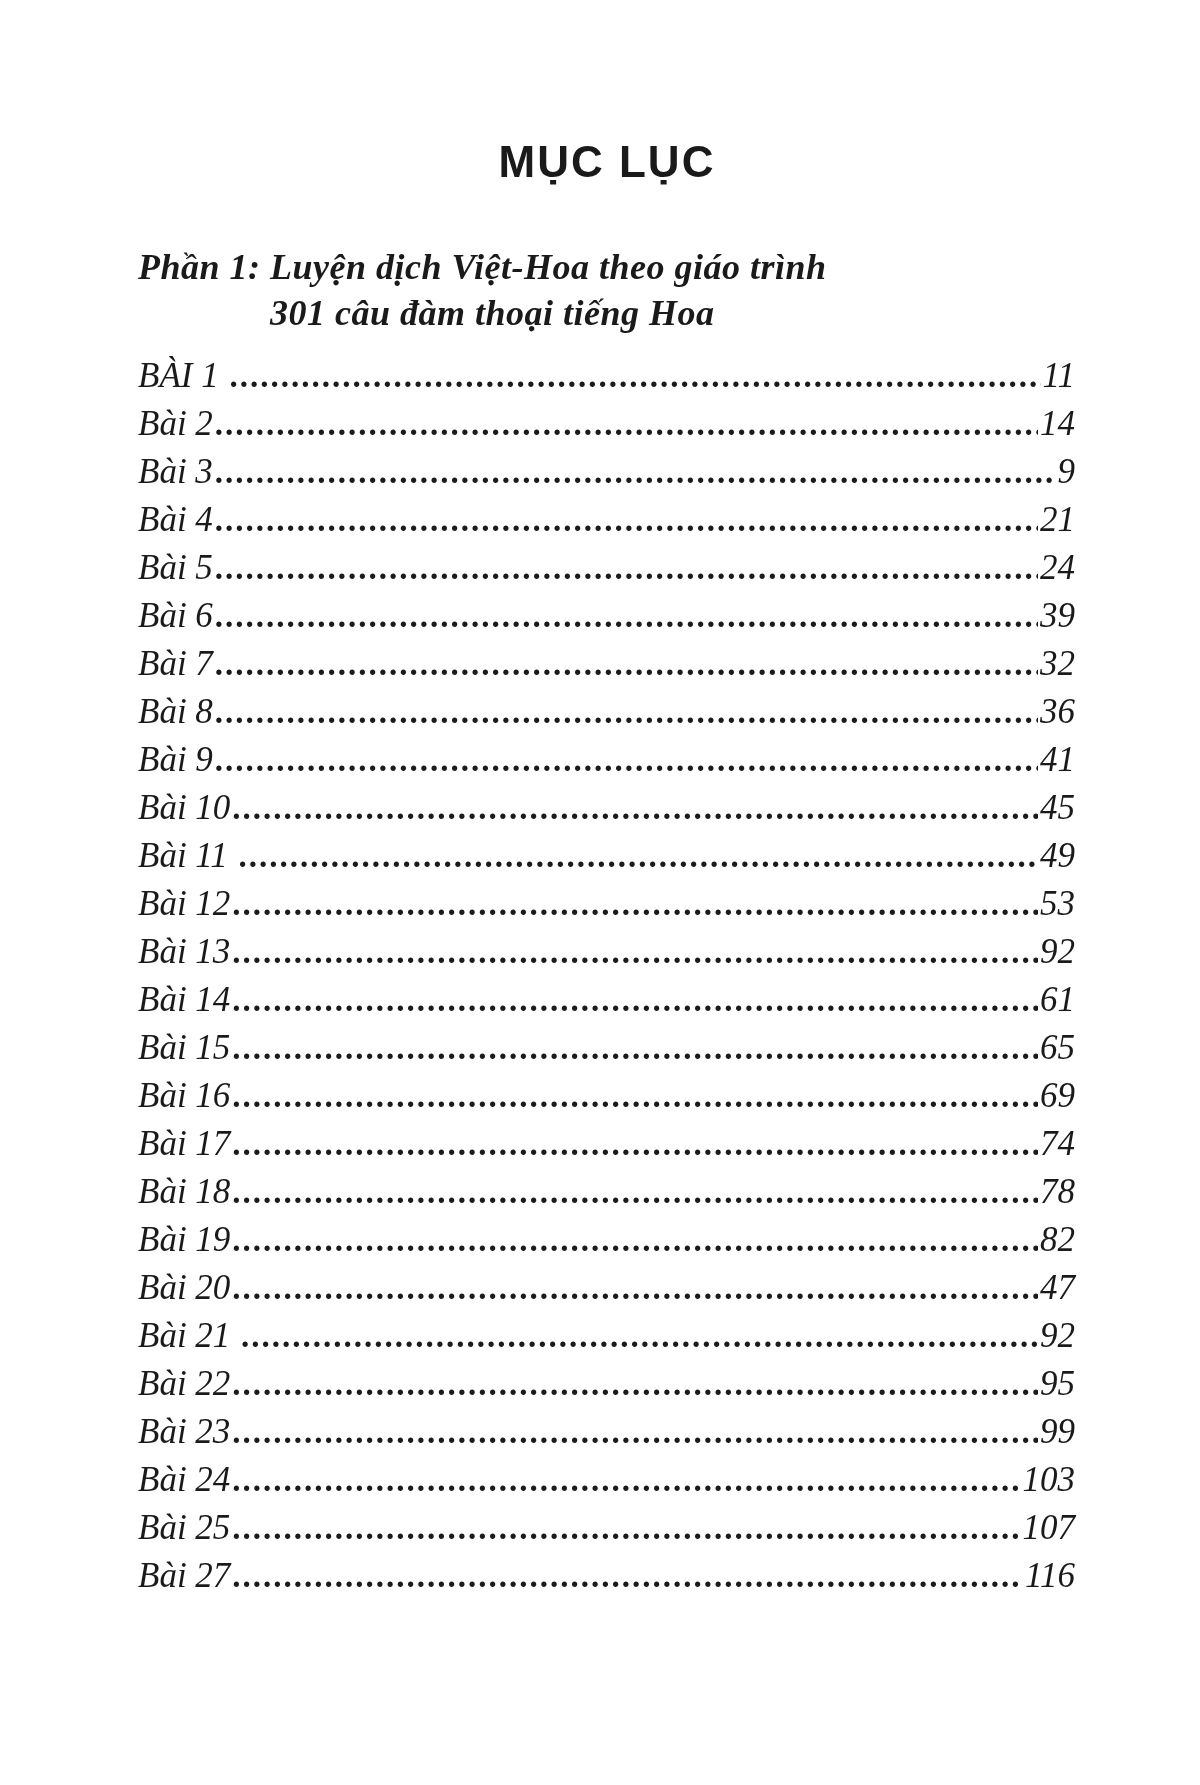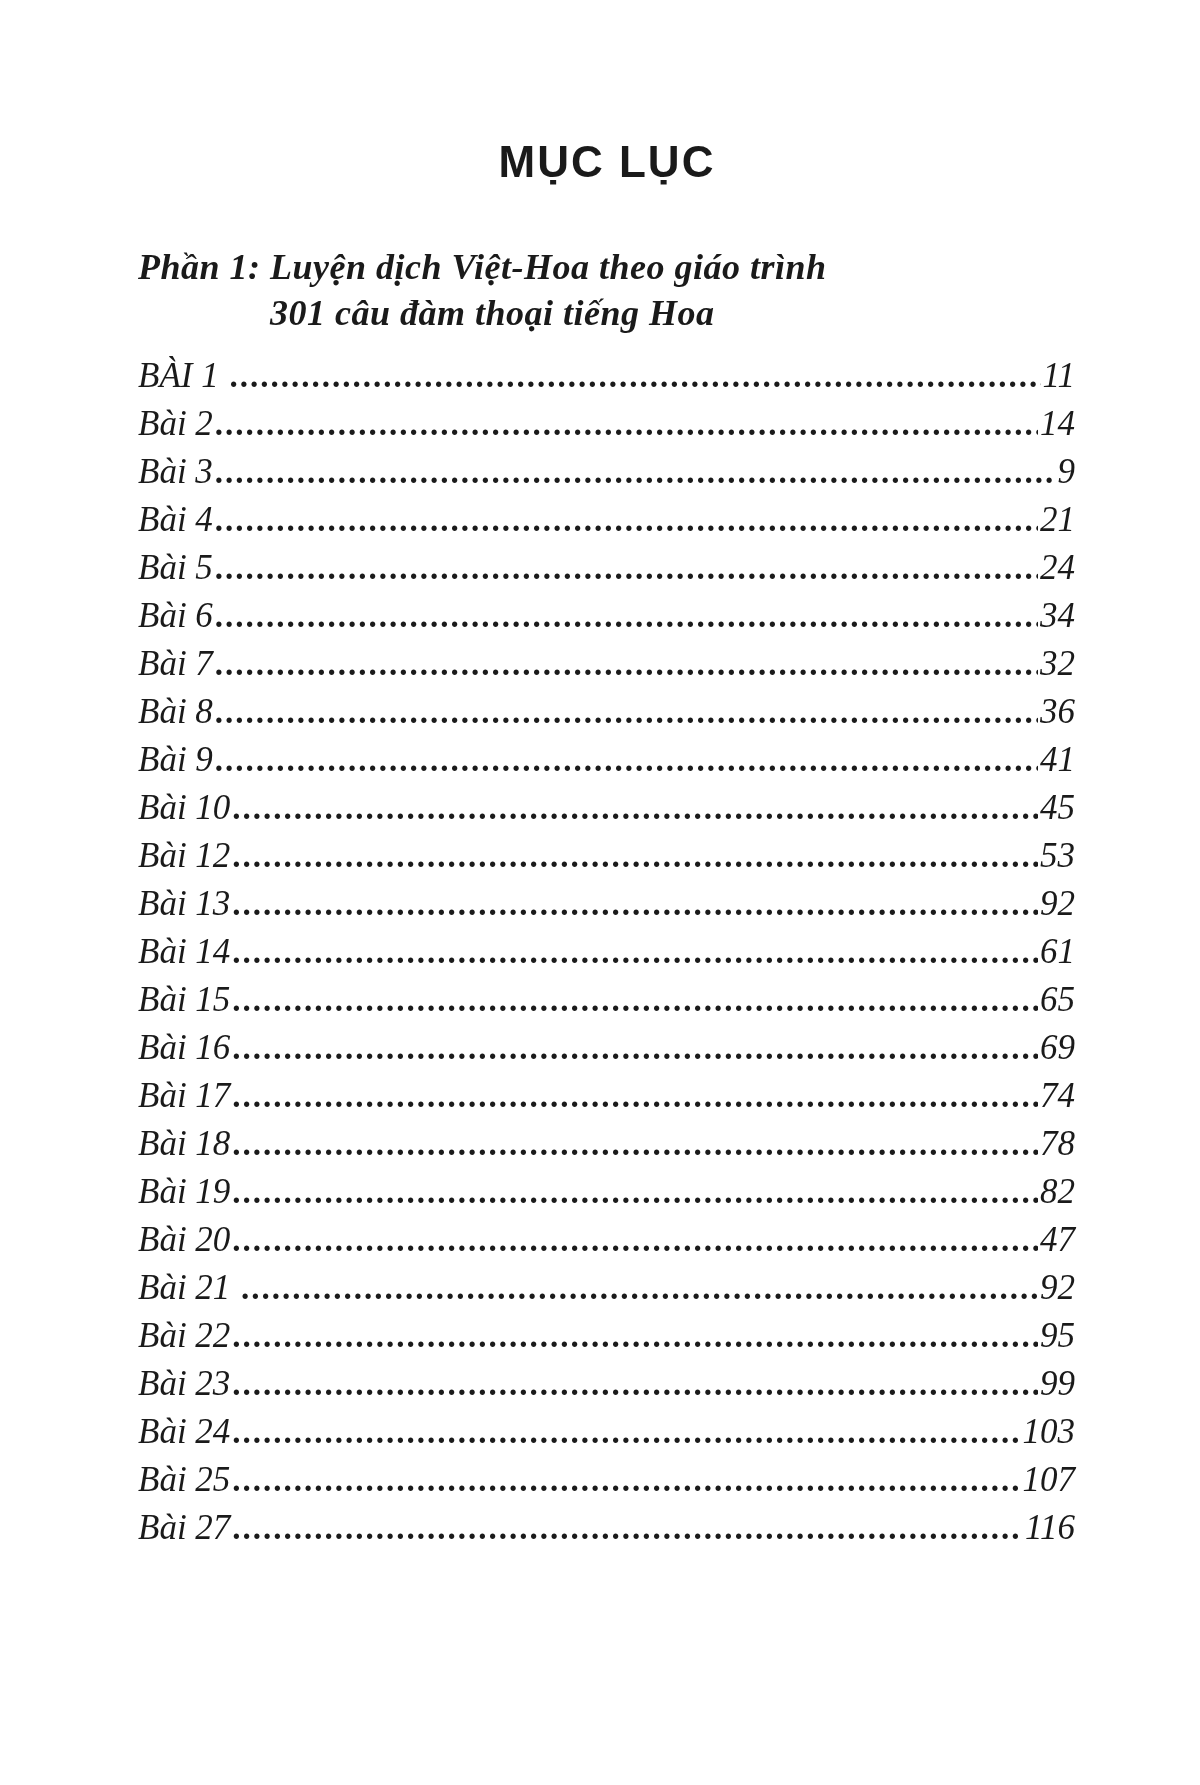--- a/index.html
+++ b/index.html
@@ -104,21 +104,21 @@
         <span class="toc-page">21</span>
       </div>
       <div class="toc-row">
         <span class="toc-label">Bài 5</span>
         <span class="leader"></span>
         <span class="toc-page">24</span>
       </div>
       <div class="toc-row">
         <span class="toc-label">Bài 6</span>
         <span class="leader"></span>
-        <span class="toc-page">34</span>
+        <span class="toc-page">39</span>
       </div>
       <div class="toc-row">
         <span class="toc-label">Bài 7</span>
         <span class="leader"></span>
         <span class="toc-page">32</span>
       </div>
       <div class="toc-row">
         <span class="toc-label">Bài 8</span>
         <span class="leader"></span>
         <span class="toc-page">36</span>
@@ -127,20 +127,25 @@
         <span class="toc-label">Bài 9</span>
         <span class="leader"></span>
         <span class="toc-page">41</span>
       </div>
       <div class="toc-row">
         <span class="toc-label">Bài 10</span>
         <span class="leader"></span>
         <span class="toc-page">45</span>
       </div>
       <div class="toc-row">
+        <span class="toc-label">Bài 11 </span>
+        <span class="leader"></span>
+        <span class="toc-page">49</span>
+      </div>
+      <div class="toc-row">
         <span class="toc-label">Bài 12</span>
         <span class="leader"></span>
         <span class="toc-page">53</span>
       </div>
       <div class="toc-row">
         <span class="toc-label">Bài 13</span>
         <span class="leader"></span>
         <span class="toc-page">92</span>
       </div>
       <div class="toc-row">

